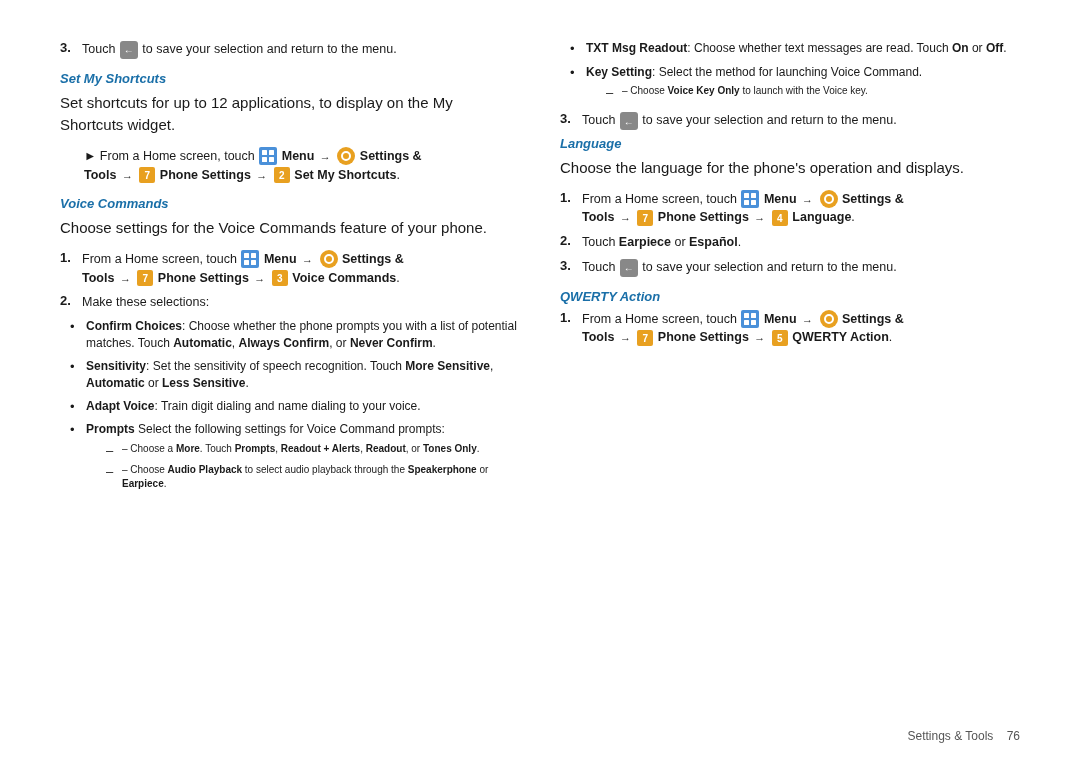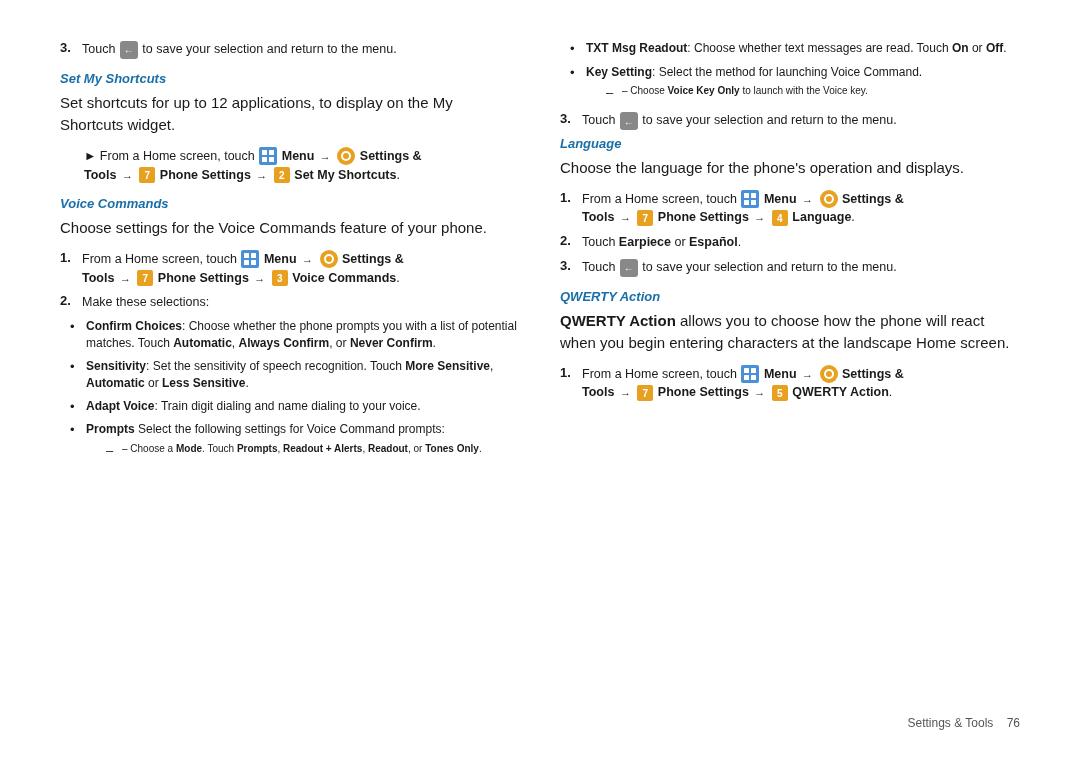--- a/index.html
+++ b/index.html
@@ -200,21 +200,21 @@
     .section-block {
       margin-bottom: 12px;
     }
 
     .top-line {
       margin-bottom: 12px;
     }
 
     .page-footer {
       position: absolute;
-      bottom: 41px;
+      bottom: 28px;
       right: 60px;
       font-size: 12px;
       color: #555;
     }
 
     .indent-block {
       margin-left: 24px;
     }
   </style>
 </head>
@@ -302,21 +302,24 @@
           <span><b>Sensitivity</b>: Set the sensitivity of speech recognition.  Touch <b>More Sensitive</b>, <b>Automatic</b> or <b>Less Sensitive</b>.</span>
         </li>
         <li>
           <span><b>Adapt Voice</b>: Train digit dialing and name dialing to your voice.</span>
         </li>
         <li>
           <span>
             <b>Prompts</b> Select the following settings for Voice Command prompts:
             <ul class="sub-bullet-list">
               <li>
-                <span>– Choose a <b>Mode</b>. Touch <b>Prompts</b>, <b>Readout + Alerts</b>, <b>Readout</b>, or <b>Tones Only</b>.</span>
+                <span>– Choose a <b>More</b>. Touch <b>Prompts</b>, <b>Readout + Alerts</b>, <b>Readout</b>, or <b>Tones Only</b>.</span>
+              </li>
+              <li>
+                <span>– Choose <b>Audio Playback</b> to select audio playback through the <b>Speakerphone</b> or <b>Earpiece</b>.</span>
               </li>
             </ul>
           </span>
         </li>
       </ul>
     </div>
 
   </div>
 
   <div class="right-col">
@@ -385,23 +388,20 @@
         <span class="step-content">
           Touch
           <span class="back-icon">←</span>
           to save your selection and return to the menu.
         </span>
       </div>
     </div>
 
     <div class="section-block">
       <div class="section-title-italic-bold">QWERTY Action</div>
-      <p class="intro-line">
-        <b>QWERTY Action</b> allows you to choose how the phone will react when you begin entering characters at the landscape Home screen.
-      </p>
 
       <div class="numbered-step">
         <span class="step-num">1.</span>
         <span class="step-content">
           From a Home screen, touch
           <span class="menu-icon">
             <span class="menu-icon-grid">
               <span></span>
                 <span></span>
                 <span></span>

